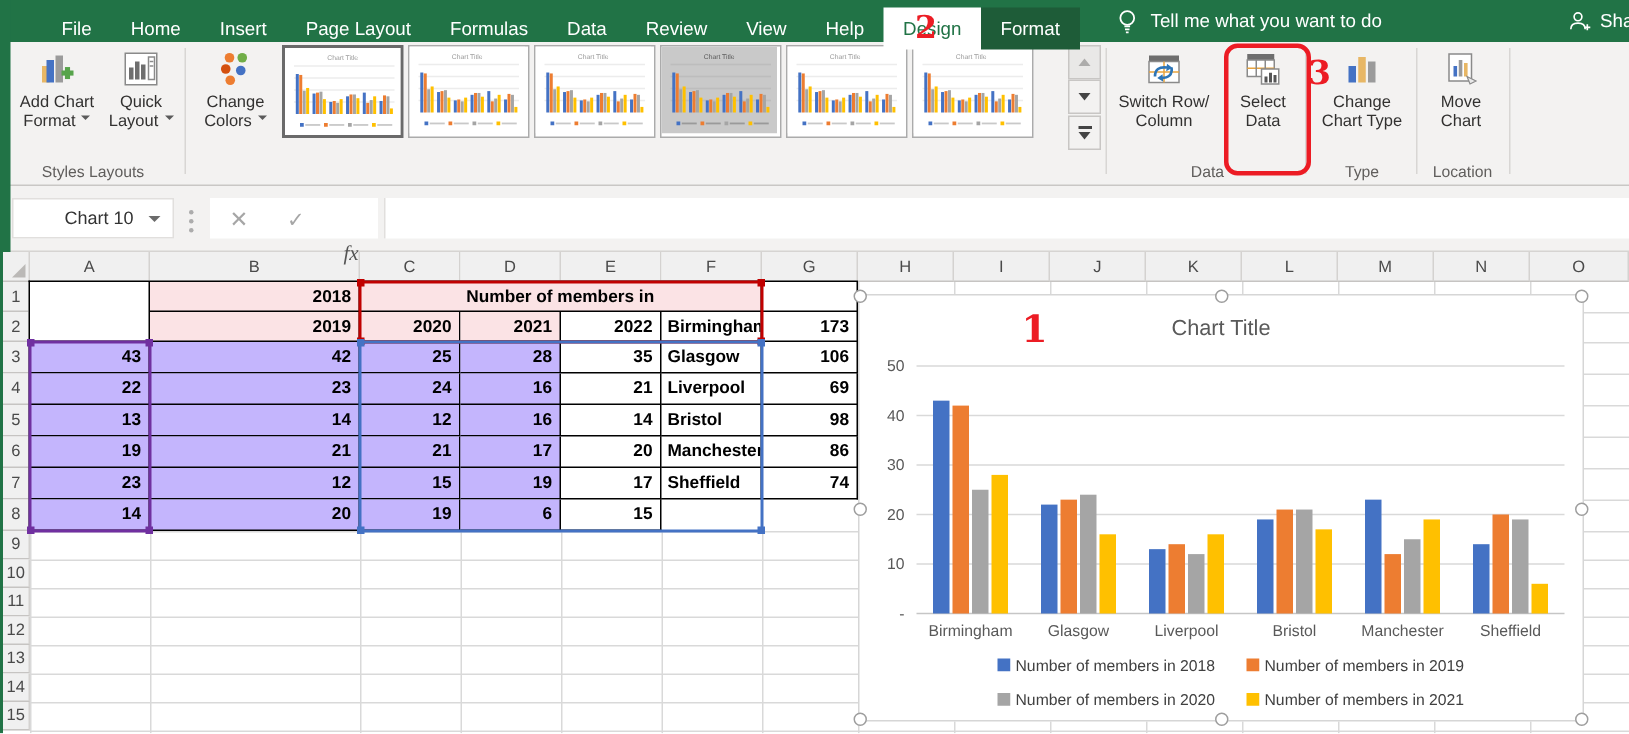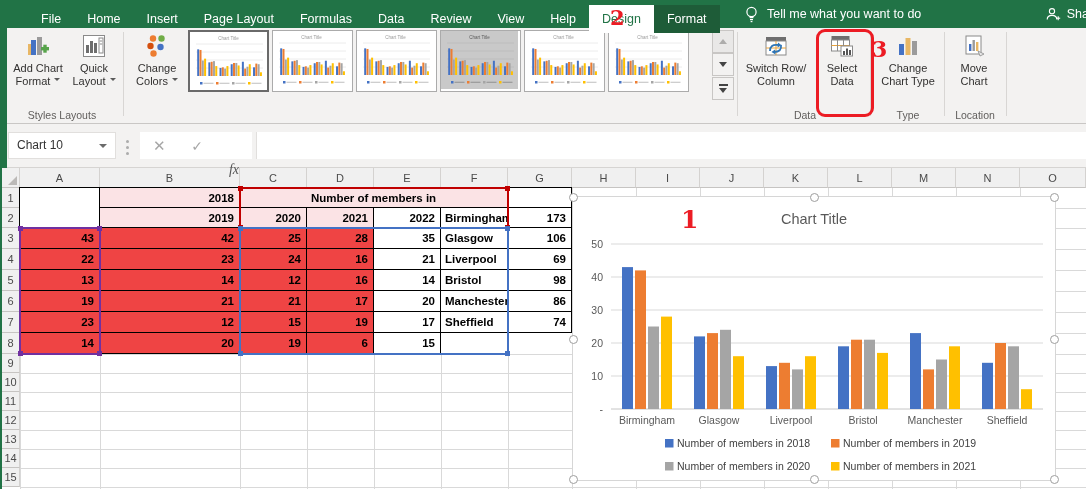--- a/index.html
+++ b/index.html
@@ -27,21 +27,21 @@
          margin-right:3px;vertical-align:top;box-sizing:border-box;}
   .thumb.sel{border:2px solid #6A6A6A;}
   .gsb{position:absolute;left:712px;width:22px;height:23px;background:#F3F2F1;border:1px solid #C8C6C4;
        box-sizing:border-box;display:flex;align-items:center;justify-content:center;flex-direction:column;}
   .tri-up{width:0;height:0;border:4px solid transparent;border-bottom:5px solid #ADACAB;margin-top:-4px;}
   .tri-dn{width:0;height:0;border:4px solid transparent;border-top:5px solid #444;margin-bottom:-4px;}
   .morebar{width:9px;height:2px;background:#444;margin-bottom:2px;}
   .redbox{position:absolute;left:816px;top:1px;width:52px;height:82px;border:3px solid #EC1C24;border-radius:9px;z-index:5;}
   
   .frow{position:absolute;top:124px;left:0;width:1086px;height:44px;background:#F3F2F1;
-        border-bottom:1px solid #D6D4D2;box-sizing:border-box;z-index:8;}
+        border-bottom:1px solid #D6D4D2;box-sizing:border-box;z-index:8;text-align:center;}
   .namebox{position:absolute;left:8px;top:8px;width:108px;height:27px;background:#fff;border:1px solid #E1DFDD;
            box-sizing:border-box;font-size:12px;color:#333;line-height:25px;padding-left:8px;}
   .nb-arrow{position:absolute;right:8px;top:11px;width:0;height:0;border:4px solid transparent;border-top-color:#6B6B6B;}
   .dots span{display:block;width:3px;height:3px;border-radius:50%;background:#ACACAC;margin:3px 0;}
   .fbtns{position:absolute;left:140px;top:8px;width:112px;height:27px;background:#fff;
          display:flex;align-items:center;justify-content:space-around;box-sizing:border-box;}
   .fcancel{color:#A6A6A6;font-size:15px;}
   .fenter{color:#A6A6A6;font-size:14px;}
   .fx{font-family:"Liberation Serif",serif;font-style:italic;font-size:14px;color:#555;margin-top:48px;}
   .finput{position:absolute;left:256px;top:8px;right:0;height:27px;background:#fff;border-left:1px solid #E1DFDD;box-sizing:border-box;}
@@ -60,21 +60,21 @@
           grid-template-columns:80px 140px 67px 67px 67px 67px 64px;
           grid-template-rows:20px 20px repeat(6,21px);
           border-top:1px solid #000;border-left:1px solid #000;
           font-weight:bold;font-size:11.5px;color:#000;}
   .xc{border-right:1px solid #000;border-bottom:1px solid #000;box-sizing:border-box;
       display:flex;align-items:center;overflow:hidden;}
   .num{justify-content:flex-end;padding-right:5px;}
   .txt{padding-left:4px;}
   .ctr{justify-content:center;}
   .pink{background:#FBE3E5;}
-  .blue{background:#ef4444;}
+  .blue{background:#c4b5fd;}
   
   .selbox{position:absolute;z-index:3;box-sizing:border-box;}
   .sq{position:absolute;width:5px;height:5px;}
   
   .chart{position:absolute;left:572px;top:28px;width:484px;height:285px;background:#fff;
          border:1px solid #D6D6D6;box-sizing:border-box;z-index:4;}
   .ctitle{position:absolute;top:14px;left:0;width:100%;text-align:center;font-size:14.5px;color:#595959;}
   .hdl{position:absolute;width:9px;height:9px;border-radius:50%;background:#fff;border:1px solid #9E9E9E;box-sizing:border-box;z-index:5;}
   
   .anno{position:absolute;color:#EC1C24;font-weight:bold;font-family:"DejaVu Serif",serif;z-index:11;}

